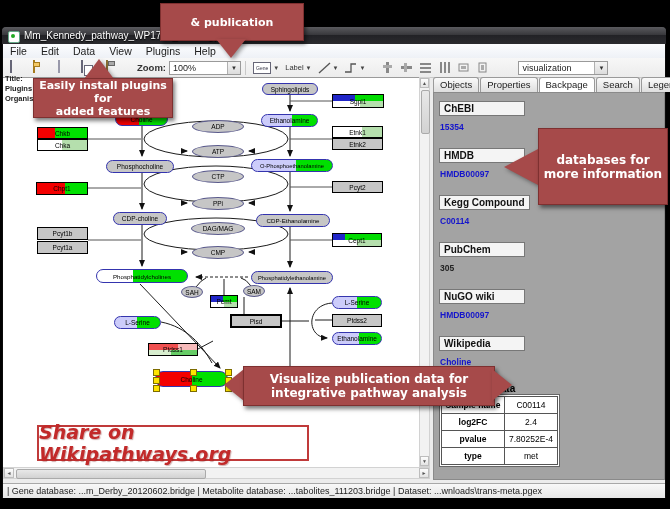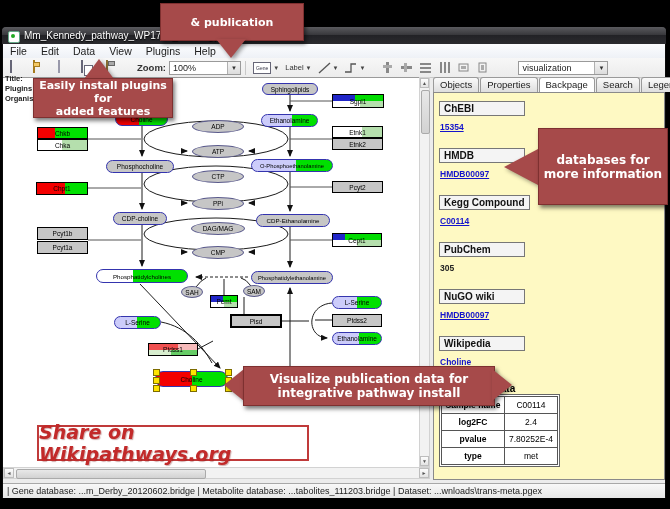--- a/index.html
+++ b/index.html
@@ -57,26 +57,26 @@
   
   .sb{background:#f2f2f2;border:1px solid #d2d2d2;box-sizing:border-box;z-index:8;}
   .sb-btn{position:absolute;background:linear-gradient(#fdfdfd,#e3e3e3);border:1px solid #bdbdbd;
           color:#555;font-size:5px;display:flex;align-items:center;justify-content:center;box-sizing:border-box;}
   .sb-thumb{position:absolute;background:linear-gradient(#e8e8e8,#d2d2d2);border:1px solid #aaa;border-radius:2px;}
   
   #side-tabs{left:433px;top:77px;width:232px;height:15px;display:flex;font-size:9.5px;color:#222;z-index:8;}
   .tab{padding:1px 6px 0;border:1px solid #9a9a9a;border-bottom:none;background:linear-gradient(#fafafa,#dedede);
        border-radius:3px 3px 0 0;margin-right:1px;white-space:nowrap;}
   .tab.active{background:#fff;position:relative;z-index:2;}
-  #panel-content{left:433px;top:92px;width:232px;height:388px;background:#fef9c3;border:1px solid #8a8a8a;
+  #panel-content{left:433px;top:92px;width:232px;height:388px;background:#a3a3a3;border:1px solid #8a8a8a;
                  box-sizing:border-box;padding:8px 6px 0 5px;overflow:hidden;z-index:7;font-size:8.5px;}
   .bp-section{margin-bottom:16px;}
   .bp-header{display:inline-block;min-width:76px;border:1px solid #777;background:#f4f4f4;
              font-size:10px;font-weight:bold;color:#111;padding:1px 4px;}
-  .bp-link{display:block;margin:6px 0 0 1px;color:#1414cc;font-weight:bold;text-decoration:underline;font-size:8.5px;}
+  .bp-link{display:block;margin:6px 0 0 1px;color:#1414cc;font-weight:bold;font-size:8.5px;}
   .bp-value{display:block;margin:6px 0 0 1px;color:#222;font-weight:bold;font-size:8.5px;}
   #expr-title{font-weight:bold;font-size:10px;margin:6px 0 0 -1px;color:#000;}
   #gene-id-line{font-weight:bold;font-size:8.5px;margin:14px 0 3px -1px;color:#000;}
   #expr-table-wrap{display:inline-block;border:1px solid #666;padding:1px;background:#fff;}
   #expr-table{border-collapse:collapse;}
   #expr-table td{border:1px solid #555;font-size:8.5px;color:#000;text-align:center;padding:2px 3px;height:12px;box-sizing:content-box;}
   #expr-table td.k{font-weight:bold;width:56px;} #expr-table td.v{width:46px;}
   
   #statusbar{left:3px;top:483px;width:662px;height:15px;background:linear-gradient(#f8f8f8,#e6e6e6);
              border-top:1px solid #a8a8a8;font-size:9px;color:#222;line-height:15px;padding-left:4px;
@@ -449,19 +449,19 @@
 
 <div class="tri" style="left:504px;top:149px;border-top:18px solid transparent;border-bottom:18px solid transparent;border-right:34px solid #a64a4a"></div>
 <div class="callout" style="left:538px;top:128px;width:128px;height:75px;font-size:12px">
     <div>databases  for</div>
     <div>more information</div>
   </div>
 
 <div class="tri" style="left:224px;top:369px;border-top:16px solid transparent;border-bottom:16px solid transparent;border-right:20px solid #a64a4a"></div>
 <div class="callout" style="left:243px;top:366px;width:250px;height:38px;font-size:12px">
     <div>Visualize publication data  for</div>
-    <div>integrative pathway install</div>
+    <div>integrative pathway analysis</div>
   </div>
 <div class="tri" style="left:492px;top:369px;border-top:16px solid transparent;border-bottom:16px solid transparent;border-left:20px solid #a64a4a"></div>
 
 <div id="share-box">
     <span>Share on Wikipathways.org</span>
   </div>
 
 </body></html>

